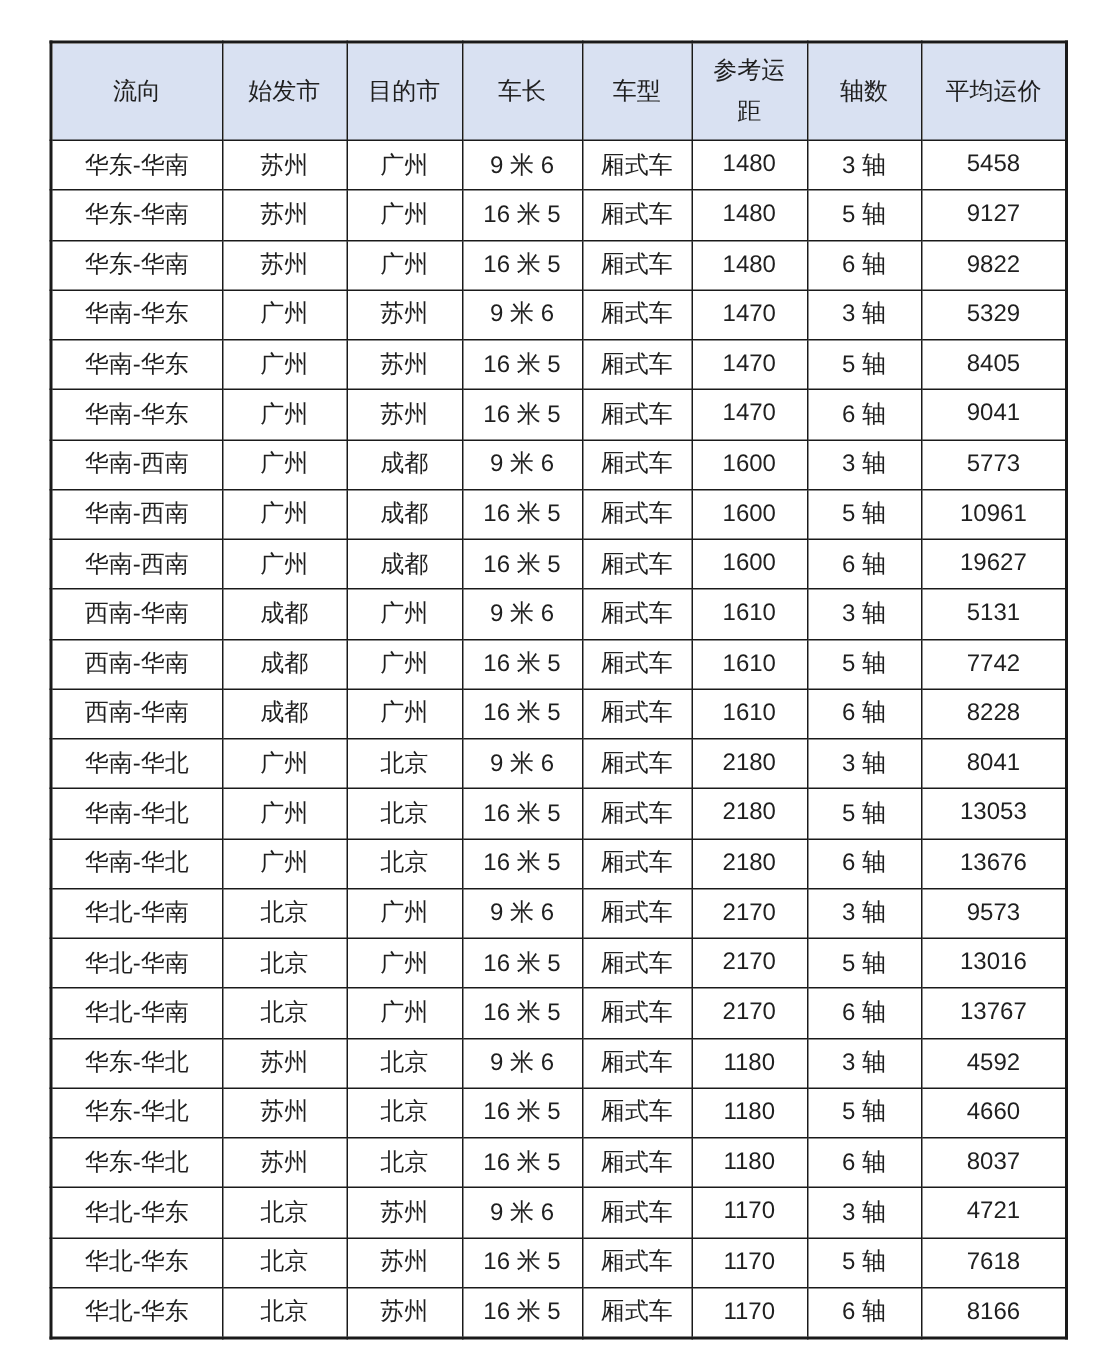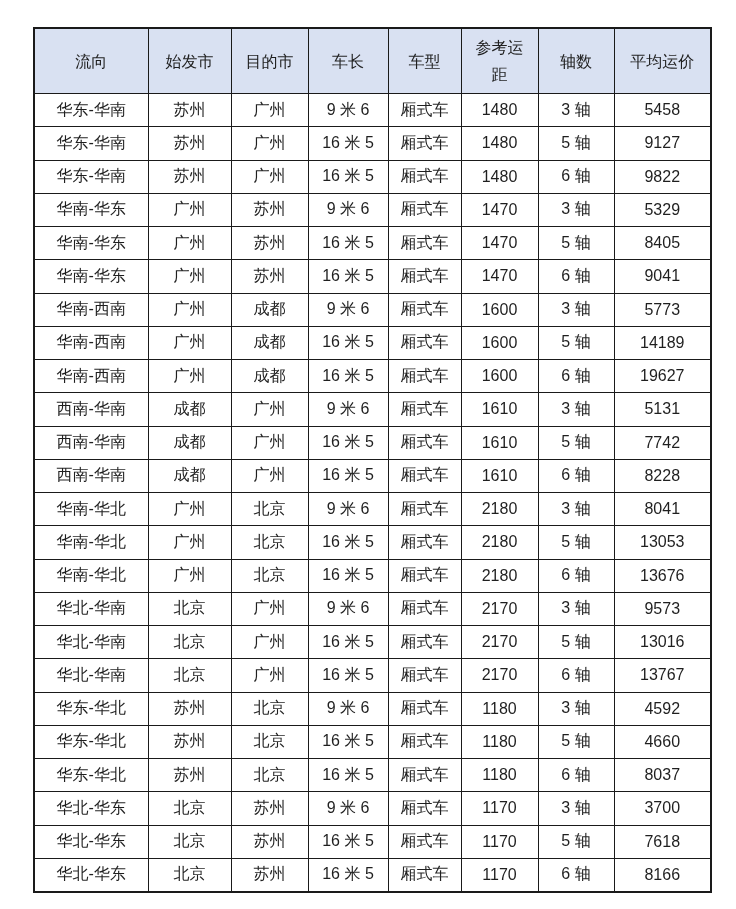--- a/index.html
+++ b/index.html
@@ -149,21 +149,21 @@
           <td>5773</td>
         </tr>
         <tr>
           <td>华南-西南</td>
           <td>广州</td>
           <td>成都</td>
           <td>16 米 5</td>
           <td>厢式车</td>
           <td>1600</td>
           <td>5 轴</td>
-          <td>14189</td>
+          <td>10961</td>
         </tr>
         <tr>
           <td>华南-西南</td>
           <td>广州</td>
           <td>成都</td>
           <td>16 米 5</td>
           <td>厢式车</td>
           <td>1600</td>
           <td>6 轴</td>
           <td>19627</td>
@@ -289,21 +289,21 @@
           <td>8037</td>
         </tr>
         <tr>
           <td>华北-华东</td>
           <td>北京</td>
           <td>苏州</td>
           <td>9 米 6</td>
           <td>厢式车</td>
           <td>1170</td>
           <td>3 轴</td>
-          <td>3700</td>
+          <td>4721</td>
         </tr>
         <tr>
           <td>华北-华东</td>
           <td>北京</td>
           <td>苏州</td>
           <td>16 米 5</td>
           <td>厢式车</td>
           <td>1170</td>
           <td>5 轴</td>
           <td>7618</td>

